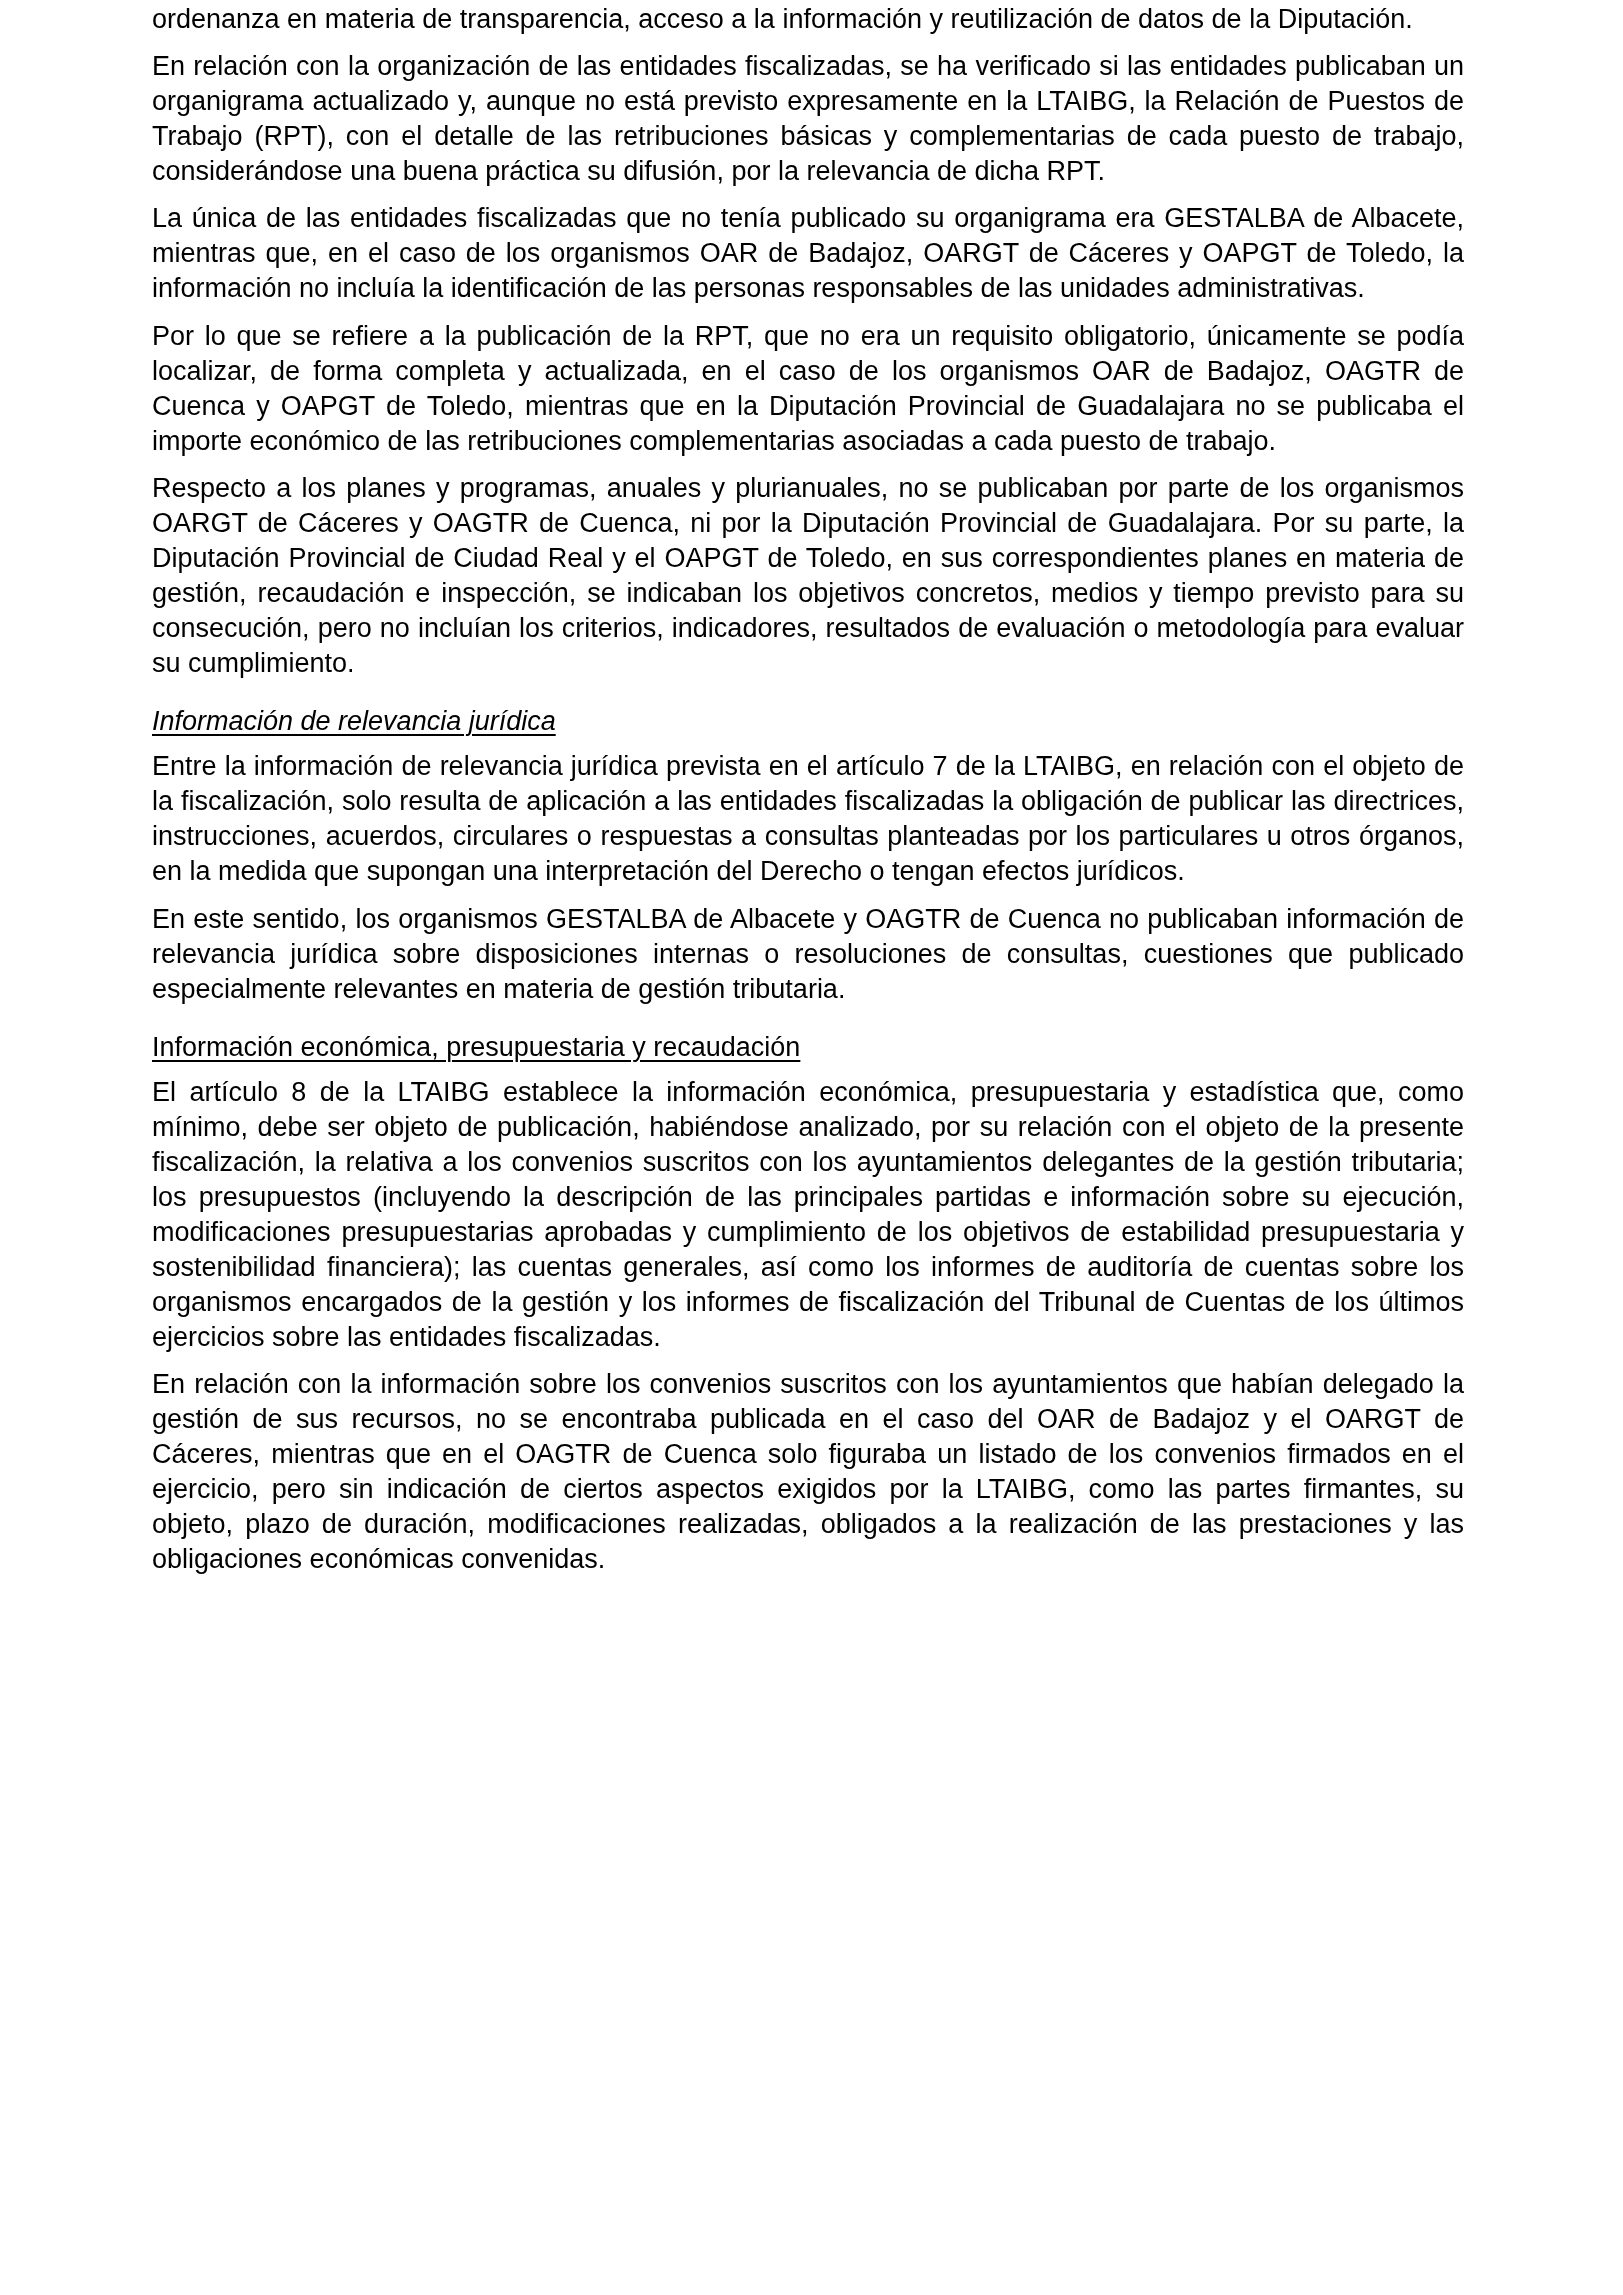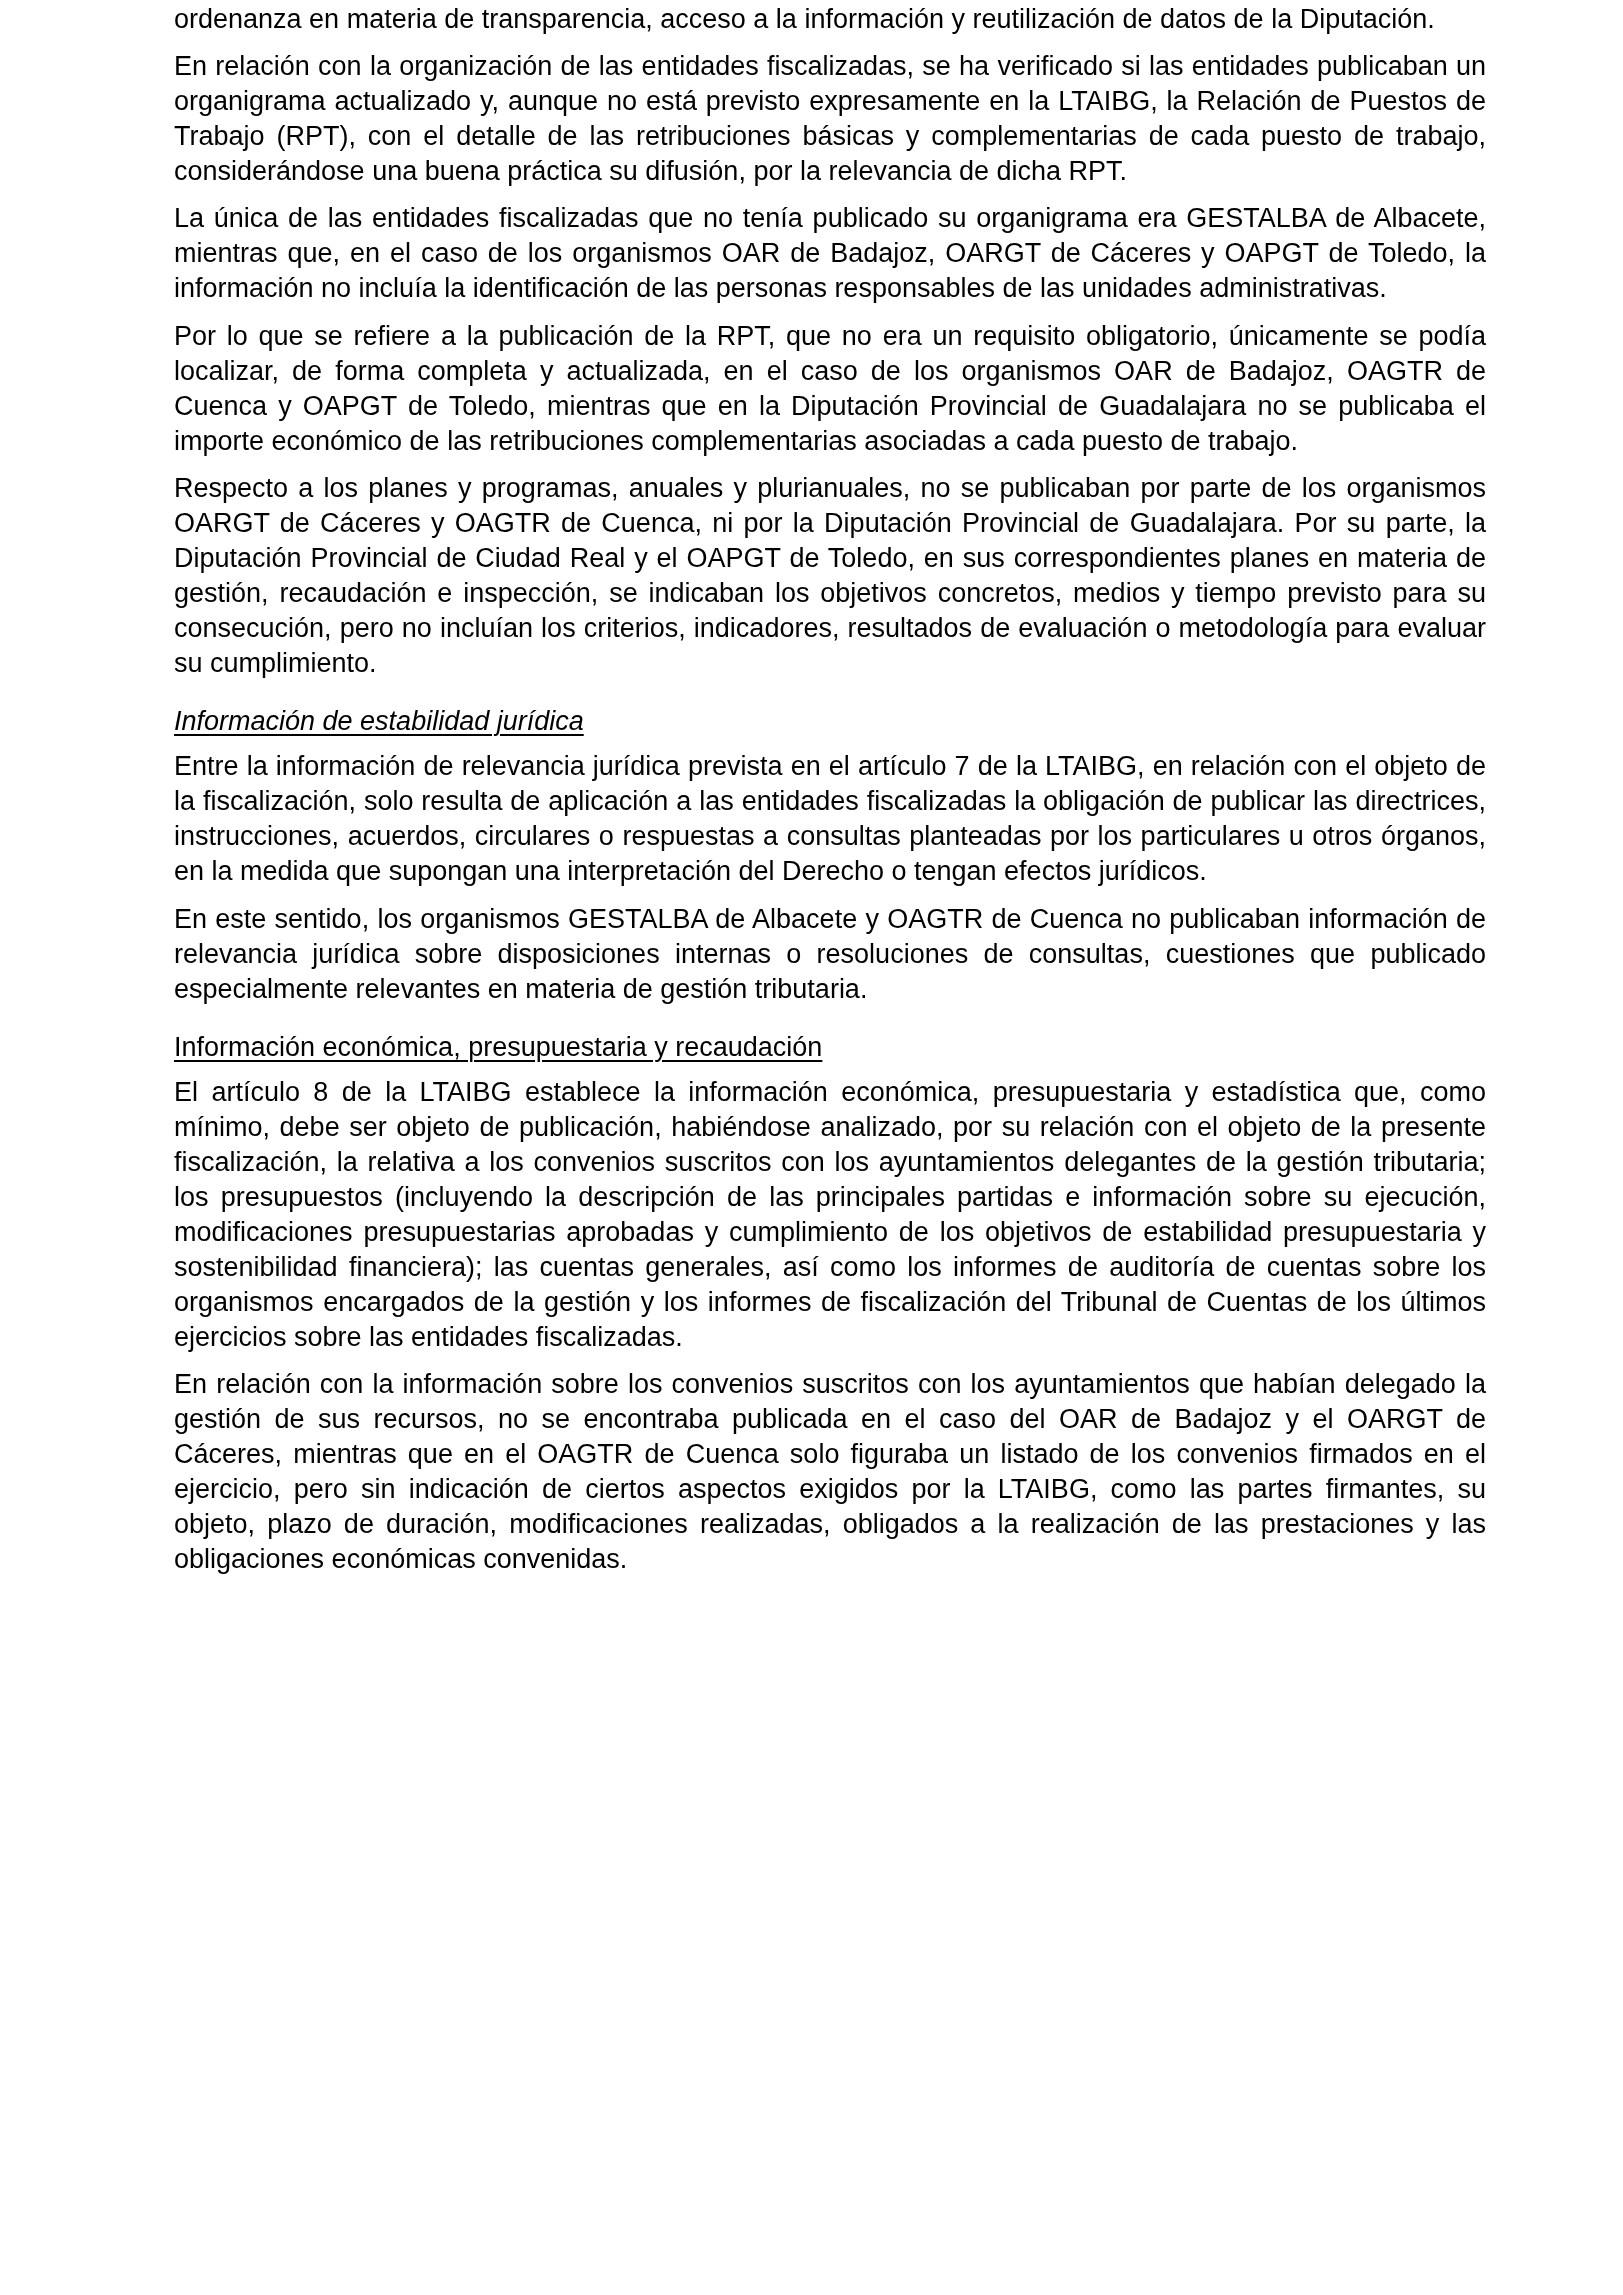--- a/index.html
+++ b/index.html
@@ -8,21 +8,21 @@
       background: #ffffff;
     }
     body {
       width: 1623px;
       height: 2295px;
       position: relative;
       overflow: hidden;
     }
     .page {
       position: absolute;
-      left: 174px;
+      left: 152px;
       top: 1.7px;
       width: 1312px;
       font-family: "Liberation Sans", sans-serif;
       font-size: 27px;
       line-height: 35px;
       color: #000000;
     }
     .para {
       margin: 0 0 12.4px 0;
       text-align: justify;
@@ -50,21 +50,21 @@
   <p class="para">ordenanza en materia de transparencia, acceso a la información y reutilización de datos de la Diputación.</p>
 
   <p class="para">En relación con la organización de las entidades fiscalizadas, se ha verificado si las entidades publicaban un organigrama actualizado y, aunque no está previsto expresamente en la LTAIBG, la Relación de Puestos de Trabajo (RPT), con el detalle de las retribuciones básicas y complementarias de cada puesto de trabajo, considerándose una buena práctica su difusión, por la relevancia de dicha RPT.</p>
 
   <p class="para">La única de las entidades fiscalizadas que no tenía publicado su organigrama era GESTALBA de Albacete, mientras que, en el caso de los organismos OAR de Badajoz, OARGT de Cáceres y OAPGT de Toledo, la información no incluía la identificación de las personas responsables de las unidades administrativas.</p>
 
   <p class="para">Por lo que se refiere a la publicación de la RPT, que no era un requisito obligatorio, únicamente se podía localizar, de forma completa y actualizada, en el caso de los organismos OAR de Badajoz, OAGTR de Cuenca y OAPGT de Toledo, mientras que en la Diputación Provincial de Guadalajara no se publicaba el importe económico de las retribuciones complementarias asociadas a cada puesto de trabajo.</p>
 
   <p class="para">Respecto a los planes y programas, anuales y plurianuales, no se publicaban por parte de los organismos OARGT de Cáceres y OAGTR de Cuenca, ni por la Diputación Provincial de Guadalajara. Por su parte, la Diputación Provincial de Ciudad Real y el OAPGT de Toledo, en sus correspondientes planes en materia de gestión, recaudación e inspección, se indicaban los objetivos concretos, medios y tiempo previsto para su consecución, pero no incluían los criterios, indicadores, resultados de evaluación o metodología para evaluar su cumplimiento.</p>
 
-  <h2 class="section-heading italic">Información de estabilidad jurídica</h2>
+  <h2 class="section-heading italic">Información de relevancia jurídica</h2>
 
   <p class="para">Entre la información de relevancia jurídica prevista en el artículo 7 de la LTAIBG, en relación con el objeto de la fiscalización, solo resulta de aplicación a las entidades fiscalizadas la obligación de publicar las directrices, instrucciones, acuerdos, circulares o respuestas a consultas planteadas por los particulares u otros órganos, en la medida que supongan una interpretación del Derecho o tengan efectos jurídicos.</p>
 
   <p class="para">En este sentido, los organismos GESTALBA de Albacete y OAGTR de Cuenca no publicaban información de relevancia jurídica sobre disposiciones internas o resoluciones de consultas, cuestiones que publicado especialmente relevantes en materia de gestión tributaria.</p>
 
   <h2 class="section-heading">Información económica, presupuestaria y recaudación</h2>
 
   <p class="para">El artículo 8 de la LTAIBG establece la información económica, presupuestaria y estadística que, como mínimo, debe ser objeto de publicación, habiéndose analizado, por su relación con el objeto de la presente fiscalización, la relativa a los convenios suscritos con los ayuntamientos delegantes de la gestión tributaria; los presupuestos (incluyendo la descripción de las principales partidas e información sobre su ejecución, modificaciones presupuestarias aprobadas y cumplimiento de los objetivos de estabilidad presupuestaria y sostenibilidad financiera); las cuentas generales, así como los informes de auditoría de cuentas sobre los organismos encargados de la gestión y los informes de fiscalización del Tribunal de Cuentas de los últimos ejercicios sobre las entidades fiscalizadas.</p>
 
   <p class="para">En relación con la información sobre los convenios suscritos con los ayuntamientos que habían delegado la gestión de sus recursos, no se encontraba publicada en el caso del OAR de Badajoz y el OARGT de Cáceres, mientras que en el OAGTR de Cuenca solo figuraba un listado de los convenios firmados en el ejercicio, pero sin indicación de ciertos aspectos exigidos por la LTAIBG, como las partes firmantes, su objeto, plazo de duración, modificaciones realizadas, obligados a la realización de las prestaciones y las obligaciones económicas convenidas.</p>

